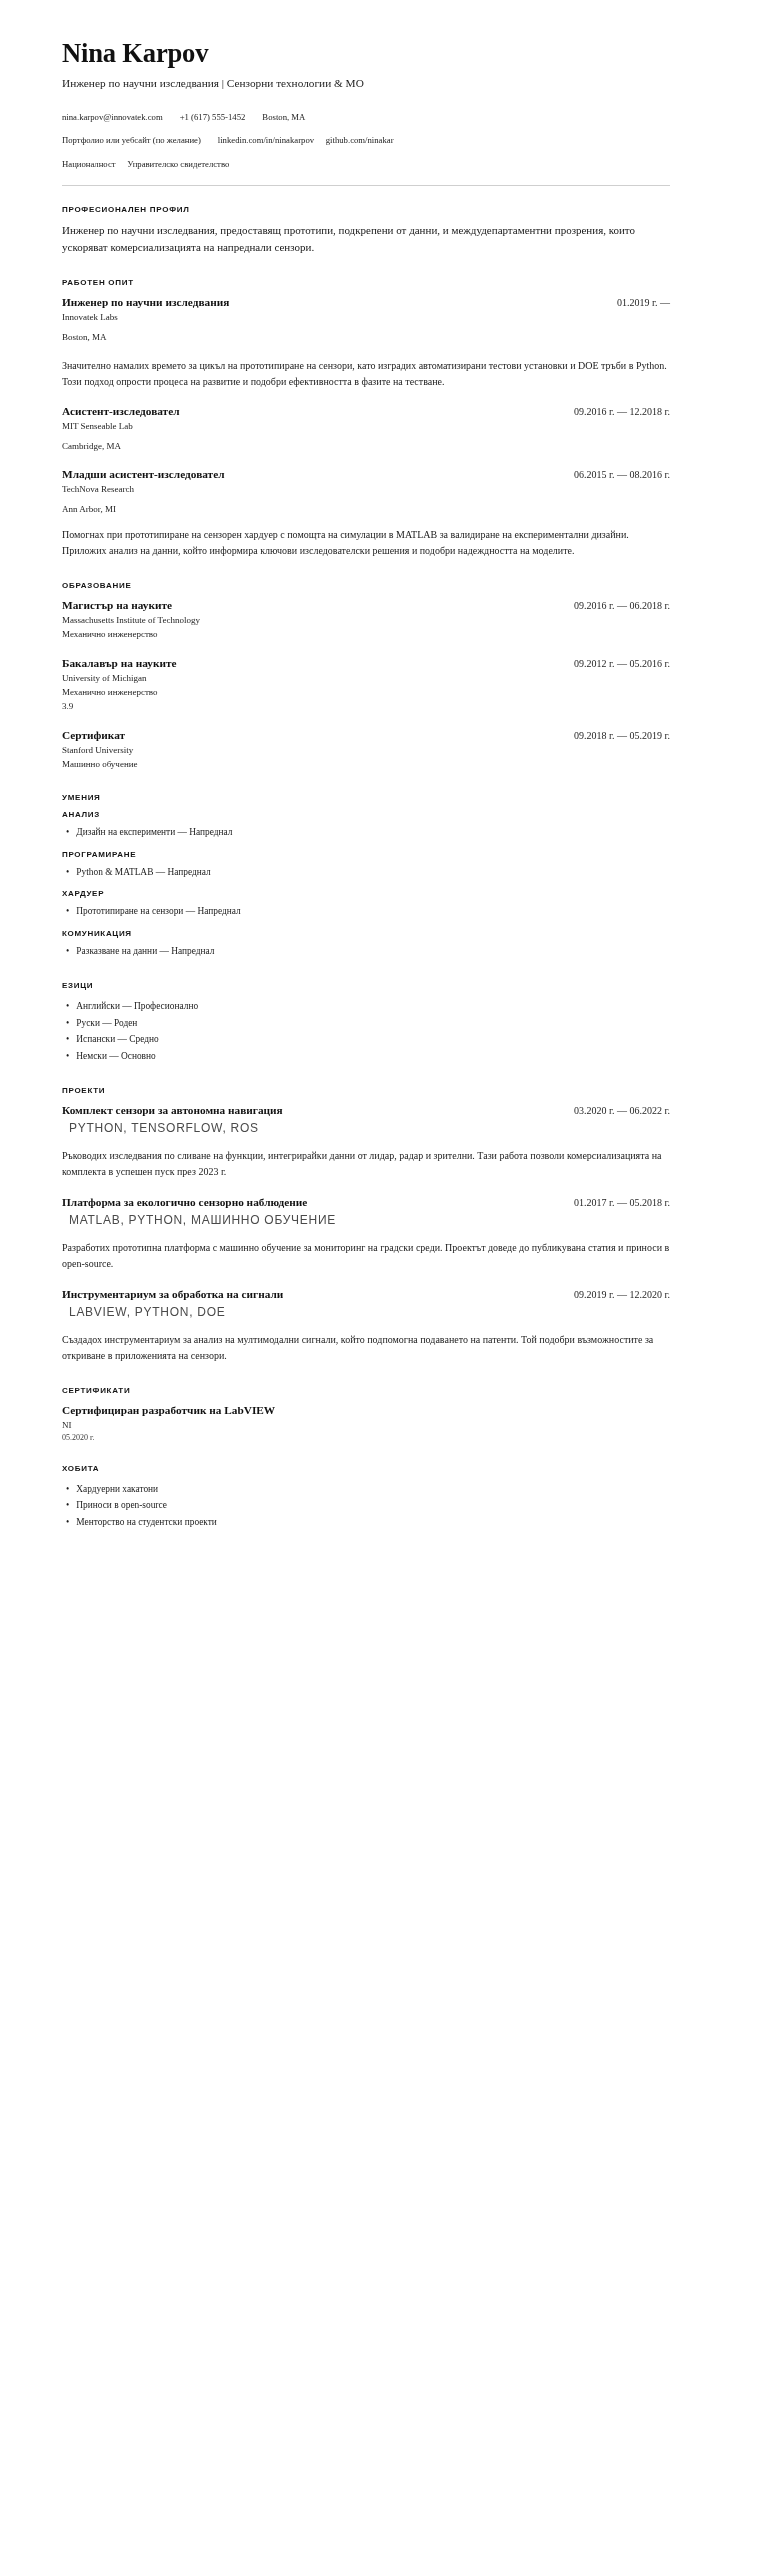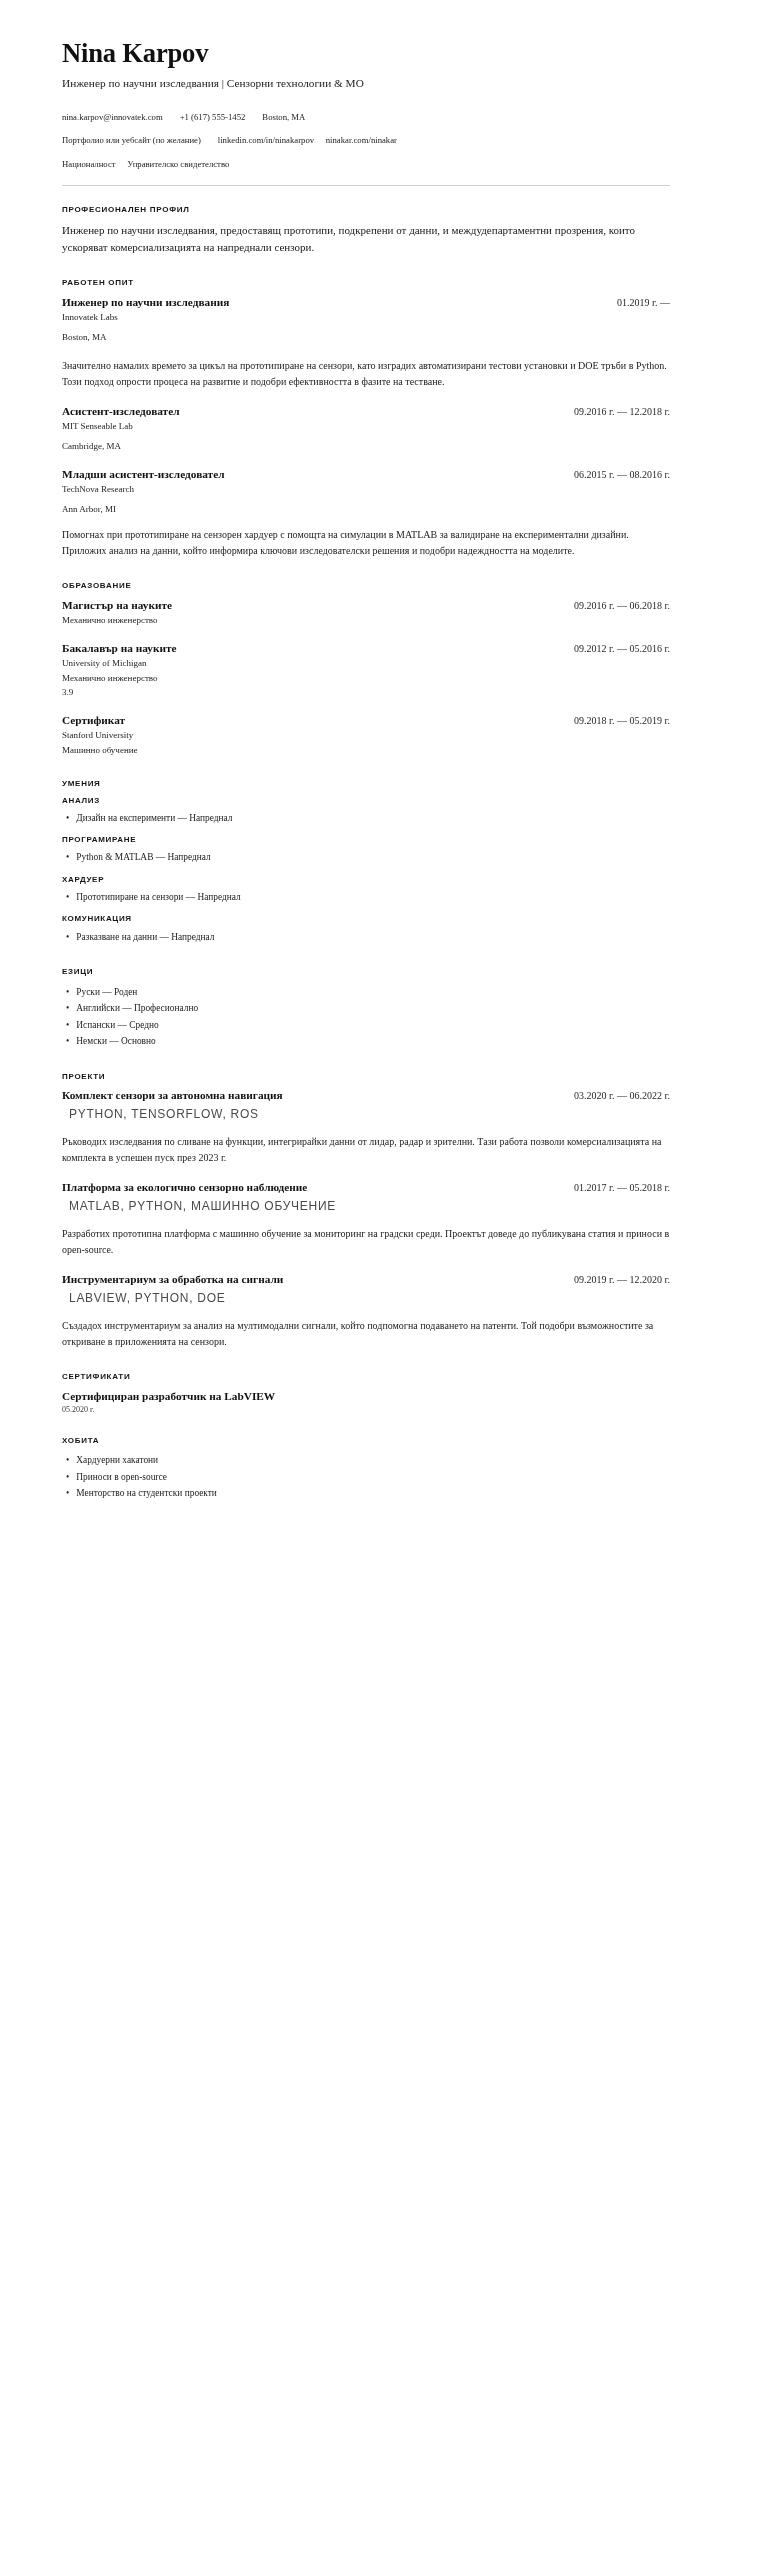--- a/index.html
+++ b/index.html
@@ -197,21 +197,21 @@
       <span>+1 (617) 555-1452</span>
       <span class="sep"></span>
       <span>Boston, MA</span>
     </div>
 
     <div class="contact-row">
       <span>Портфолио или уебсайт (по желание)</span>
       <span class="sep"></span>
       <span>linkedin.com/in/ninakarpov</span>
       <span class="sep-sm"></span>
-      <span>ninakar.com/ninakar</span>
+      <span>github.com/ninakar</span>
     </div>
 
     <div class="contact-row">
       <span>Националност</span>
       <span class="sep-sm"></span>
       <span>Управителско свидетелство</span>
     </div>
 
     <hr class="rule">
   </div>
@@ -255,20 +255,21 @@
   </div>
 
   <div class="section section-gap-top">
     <div class="section-title">ОБРАЗОВАНИЕ</div>
 
     <div class="entry">
       <div class="entry-head">
         <span class="entry-title">Магистър на науките</span>
         <span class="entry-dates">09.2016 г. — 06.2018 г.</span>
       </div>
+      <div class="entry-org">Massachusetts Institute of Technology</div>
       <div class="entry-sub">Механично инженерство</div>
     </div>
 
     <div class="entry">
       <div class="entry-head">
         <span class="entry-title">Бакалавър на науките</span>
         <span class="entry-dates">09.2012 г. — 05.2016 г.</span>
       </div>
       <div class="entry-org">University of Michigan</div>
       <div class="entry-sub">Механично инженерство</div>
@@ -313,22 +314,22 @@
       <div class="skill-group-title">КОМУНИКАЦИЯ</div>
       <ul class="bullets">
         <li>Разказване на данни — Напреднал</li>
       </ul>
     </div>
   </div>
 
   <div class="section section-gap-top">
     <div class="section-title">ЕЗИЦИ</div>
     <ul class="bullets">
+      <li>Английски — Професионално</li>
       <li>Руски — Роден</li>
-      <li>Английски — Професионално</li>
       <li>Испански — Средно</li>
       <li>Немски — Основно</li>
     </ul>
   </div>
 
   <div class="section section-gap-top">
     <div class="section-title">ПРОЕКТИ</div>
 
     <div class="entry">
       <div class="entry-head">
@@ -355,20 +356,21 @@
       </div>
       <div class="proj-tech">LABVIEW, PYTHON, DOE</div>
       <div class="proj-desc">Създадох инструментариум за анализ на мултимодални сигнали, който подпомогна подаването на патенти. Той подобри възможностите за откриване в приложенията на сензори.</div>
     </div>
   </div>
 
   <div class="section section-gap-top">
     <div class="section-title">СЕРТИФИКАТИ</div>
     <div class="entry">
       <div class="entry-title">Сертифициран разработчик на LabVIEW</div>
+      <div class="entry-org">NI</div>
       <div class="cert-date">05.2020 г.</div>
     </div>
   </div>
 
   <div class="section section-gap-top">
     <div class="section-title">ХОБИТА</div>
     <ul class="bullets">
       <li>Хардуерни хакатони</li>
       <li>Приноси в open-source</li>
       <li>Менторство на студентски проекти</li>

